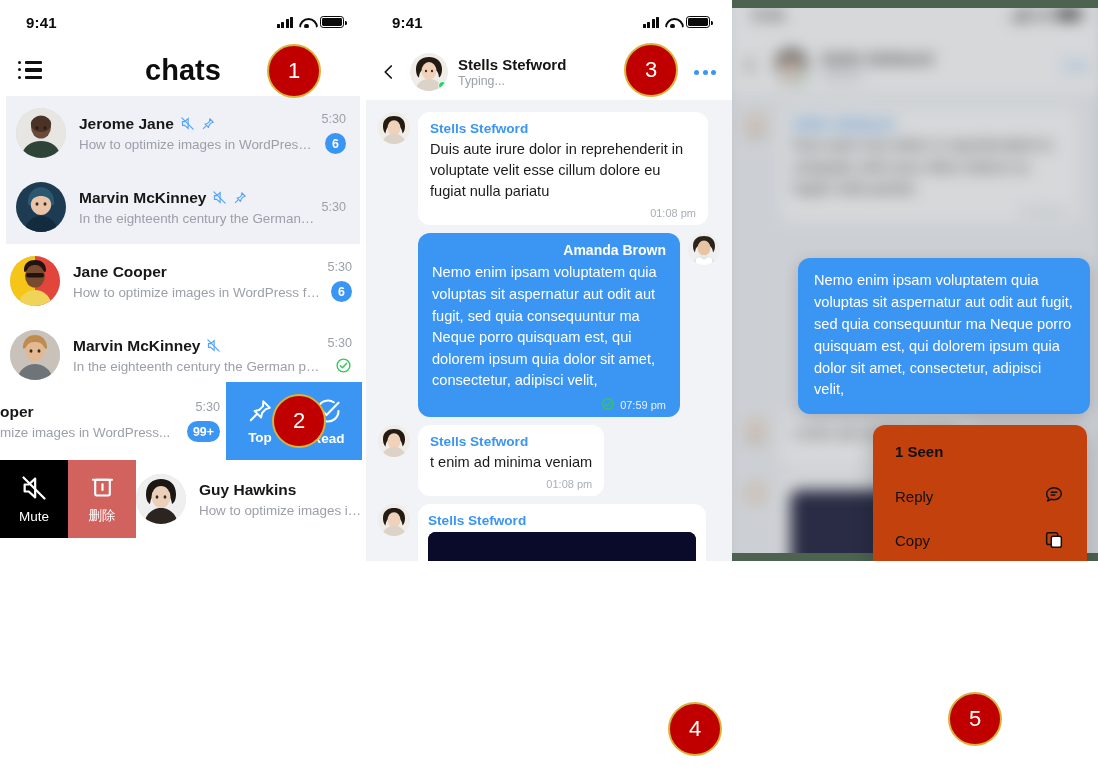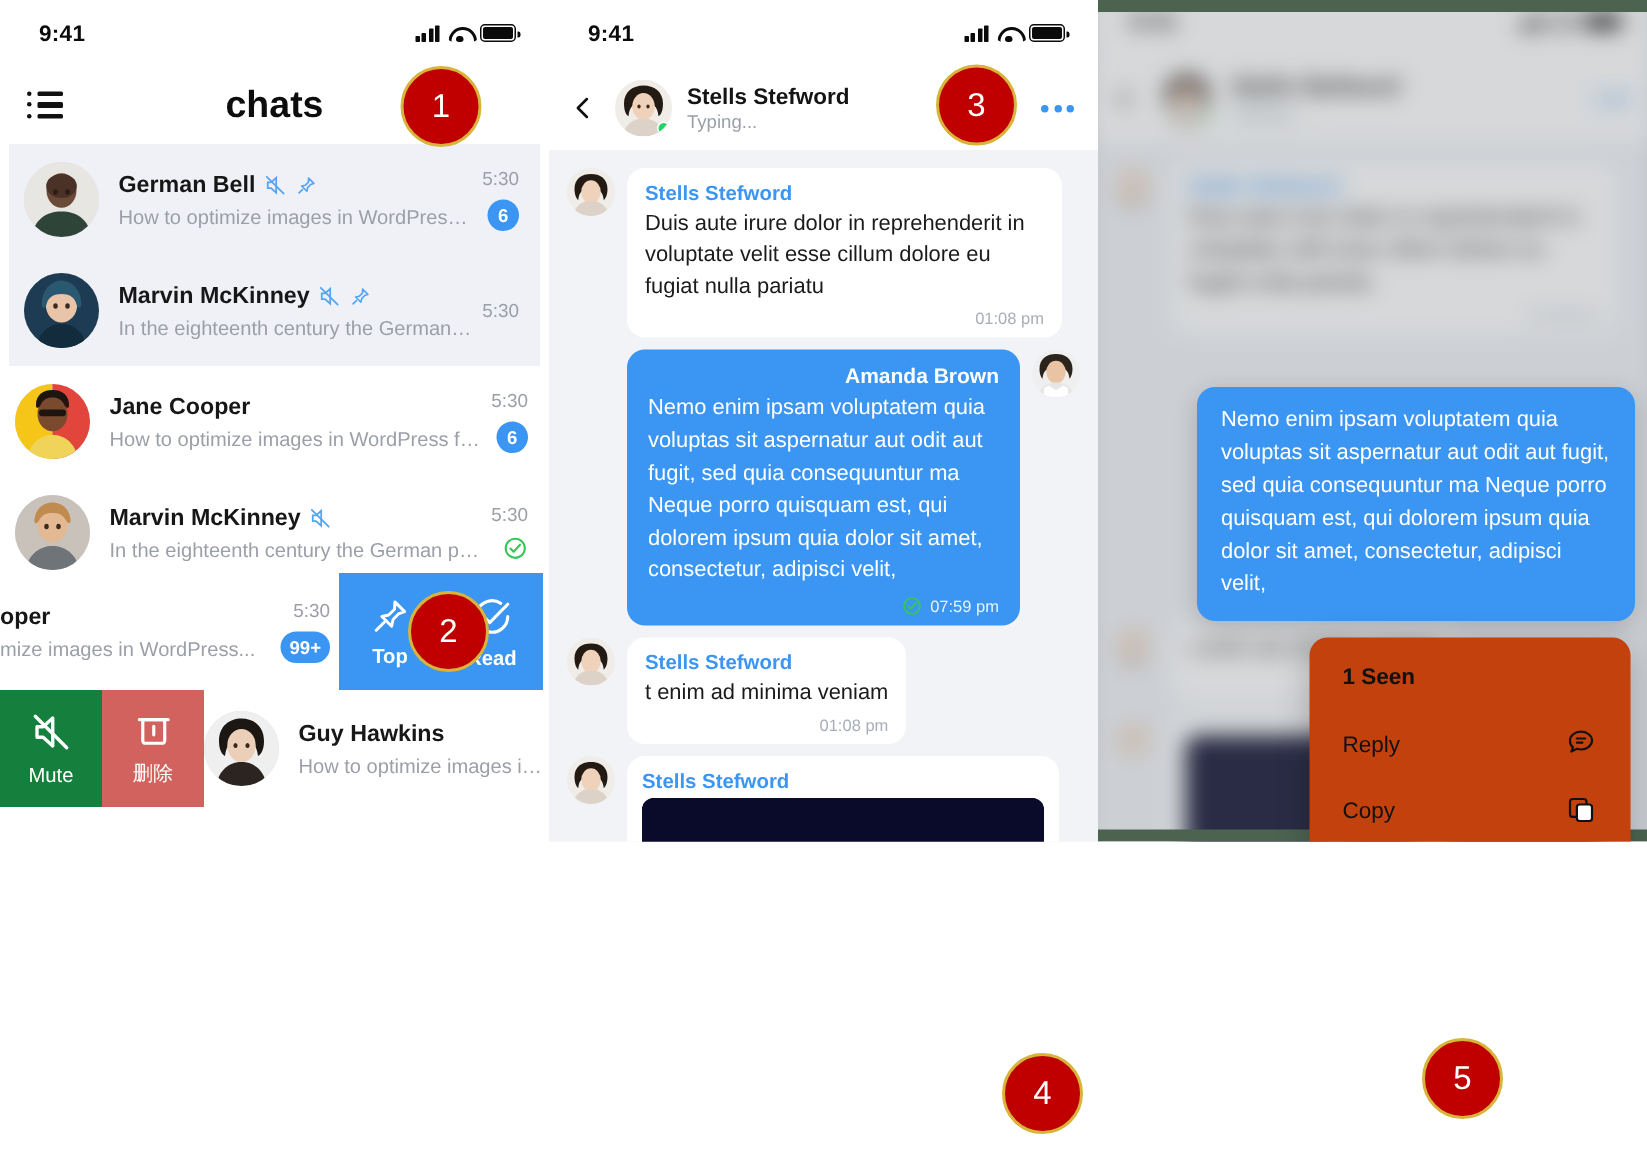--- a/index.html
+++ b/index.html
@@ -54,21 +54,21 @@
   .chats-header {
     position: relative; height: 52px;
     display: flex; align-items: center; padding: 0 18px;
   }
   .list-icon { width: 26px; height: 18px; display:flex; flex-direction:column; justify-content:space-between; }
   .list-icon .ln { display:flex; align-items:center; gap:4px; }
   .list-icon .dot { width:3px;height:3px;background:#111;border-radius:50%; }
   .list-icon .bar { width:17px;height:3.4px;background:#111;border-radius:1px; }
   .chats-title {
     position: absolute; left: 0; right: 0; text-align: center;
-    font-size: 25px; font-weight: bold; color: #0d0d0d; pointer-events: none;
+    font-size: 29px; font-weight: bold; color: #0d0d0d; pointer-events: none;
   }
 
   
   .chat-list { position: relative; }
   .chat-row {
     position: relative; display: flex; align-items: center;
     height: 74px; padding: 0 14px 0 10px;
   }
   .chat-row.group-hl { background: #f0f1f7; }
   .group-hl-block { background:#f0f1f7; border-radius: 8px; margin: 0 6px; }
@@ -102,21 +102,21 @@
     position: absolute; left: 226px; top: 382px; width: 136px; height: 78px;
     background: #3b95f2; display: flex; align-items: center; color: #fff;
   }
   .swipe-tr .act { flex:1; display:flex; flex-direction:column; align-items:center; gap:3px;font-weight:bold; }
   .swipe-tr .act span { font-size: 13.5px; }
   .swipe-lf {
     position: absolute; left: 0; top: 460px; width: 136px; height: 78px;
     display: flex; color: #fff;
   }
   .swipe-lf .act { flex:1; display:flex; flex-direction:column; align-items:center; justify-content:center; gap:4px; }
-  .swipe-lf .act.mute { background: #15803d; }
+  .swipe-lf .act.mute { background: #000000; }
   .swipe-lf .act.del  { background: #d2625e; }
   .swipe-lf .act span { font-size: 13.5px; }
 
   .row-partial-top {
     position:absolute; left:0; top:382px; width:226px; height:78px;
     display:flex; align-items:center; padding-left:0;
   }
   .row-guy {
     position:absolute; left:136px; top:460px; width:230px; height:78px;
     display:flex; align-items:center;
@@ -270,21 +270,21 @@
                 <rect width="50" height="50" fill="#e8e6e2"></rect>
                 <ellipse cx="25" cy="19" rx="10" ry="11.5" fill="#6b4a38"></ellipse>
                 <ellipse cx="25" cy="16" rx="10.2" ry="8" fill="#4a3226"></ellipse>
                 <path d="M5 50c2-12 10-17 20-17s18 5 20 17z" fill="#2f4438"></path>
                 <ellipse cx="21" cy="20" rx="1.5" ry="1.8" fill="#2a1c14"></ellipse>
                 <ellipse cx="29" cy="20" rx="1.5" ry="1.8" fill="#2a1c14"></ellipse>
               </svg>
           </div>
           <div class="row-body">
             <div class="row-top">
-              <span class="row-name">German Bell</span>
+              <span class="row-name">Jerome Jane</span>
               <span class="mini-ic">
                 <svg width="15" height="15" viewBox="0 0 24 24" fill="none" stroke="currentColor" stroke-width="1.9" stroke-linecap="round">
                     <path d="M4 9v6h3.5L13 20V4L7.5 9z"></path>
                     <line x1="3" y1="3" x2="21" y2="21"></line>
                   </svg>
               </span>
               <span class="mini-ic">
                 <svg width="14" height="14" viewBox="0 0 24 24" fill="none" stroke="currentColor" stroke-width="1.9" stroke-linejoin="round">
                     <path d="M15 3l6 6-3.5 1.2-3.6 3.6-.9 4.2-6-6 4.2-.9 3.6-3.6z"></path>
                     <line x1="8.5" y1="15.5" x2="3.5" y2="20.5"></line>

